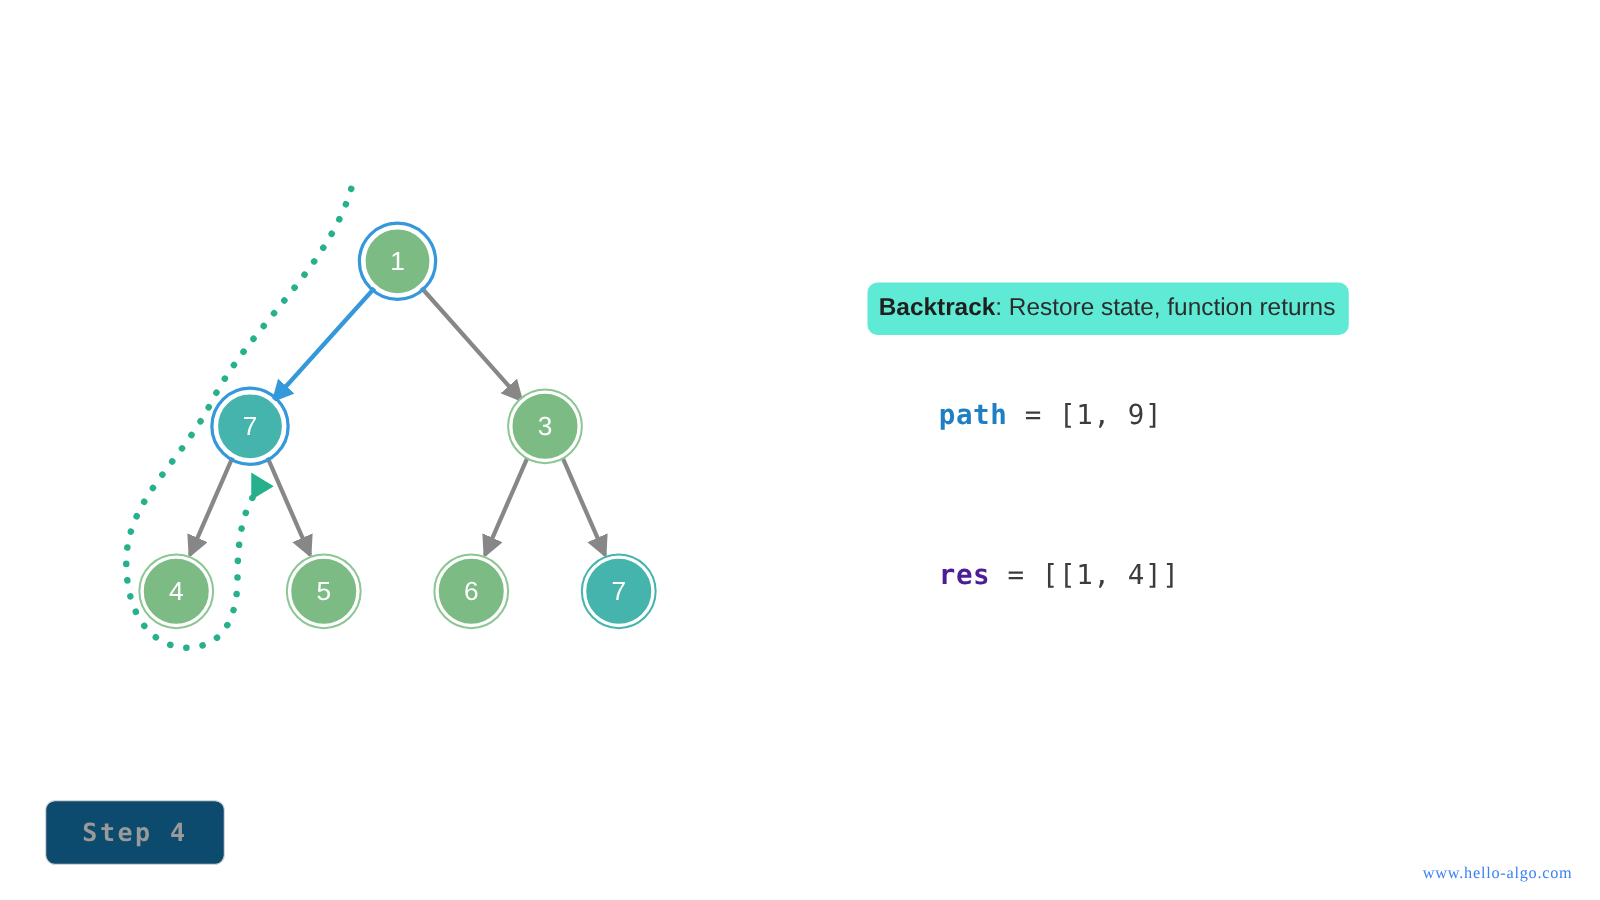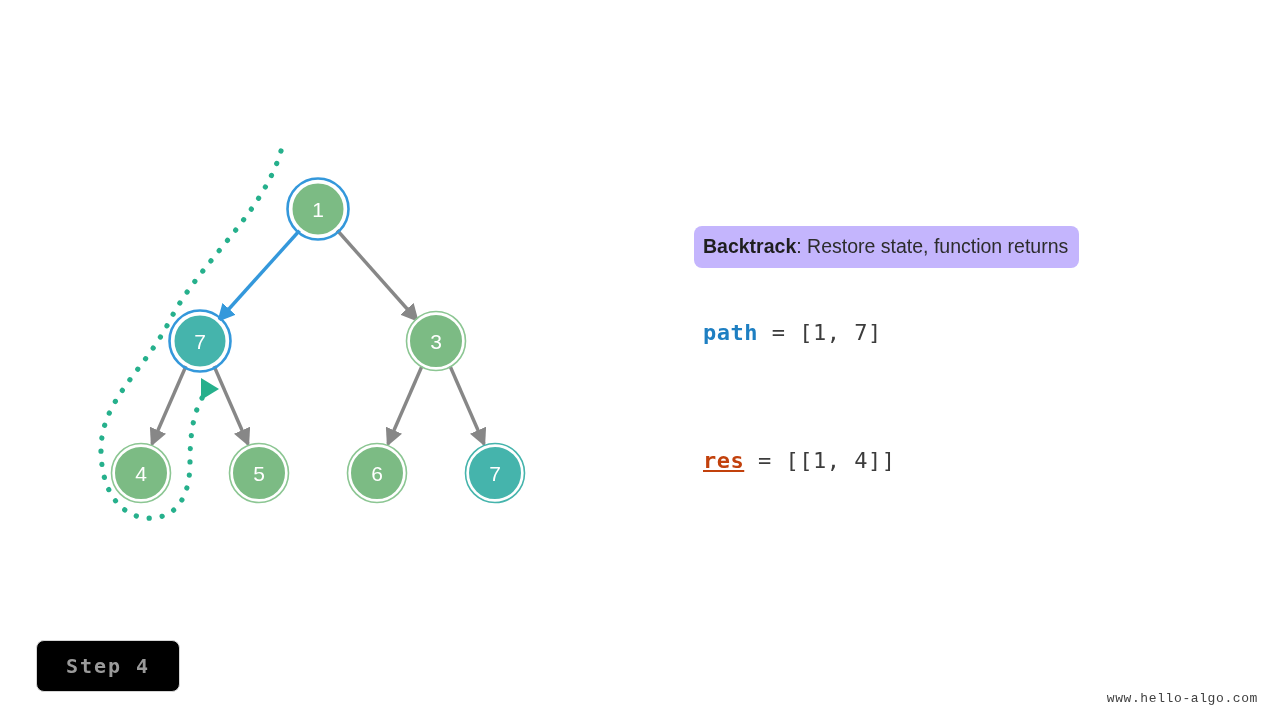--- a/index.html
+++ b/index.html
@@ -54,74 +54,74 @@
     color: #2c2c2c;
     line-height: 1.0;
     padding: 8px 0 8px 0;
     white-space: nowrap;
   }
   .legend-row .lead {
     font-weight: bold;
     color: #1f1f1f;
   }
   .legend-row.highlight {
-    background: #c4b5fd;
+    background: #5eead4;
     border-radius: 8px;
     margin-left: -9px;
     padding-left: 9px;
     padding-right: 11px;
     display: inline-block;
     padding-top: 11px;
     padding-bottom: 11px;
   }
 
   .var-line {
     font-family: "DejaVu Sans Mono", "Liberation Mono", monospace;
     font-size: 22px;
     letter-spacing: 0.5px;
     color: #3c3c3c;
     white-space: pre;
   }
-  .var-line .vname { font-weight: bold; }
+  .var-line .vname { font-weight: bold; margin-left: 48px; }
   .vname.path-color { color: #1e7fc2; }
-  .vname.res-color  { color: #c2410c; text-decoration: underline; }
+  .vname.res-color  { color: #4c1d95; }
 
   #path-line { position: absolute; left: 0px; top: 94px; }
   #res-line  { position: absolute; left: 0px; top: 222px; }
 
   
   #step-badge {
     position: absolute;
     left: 36px;
     top: 640px;
     width: 144px;
     height: 52px;
     box-sizing: border-box;
     border: 1px solid #d5d5d5;
     border-radius: 8px;
-    background: #000000;
+    background: #0c4a6e;
     display: flex;
     align-items: center;
     justify-content: center;
     font-family: "DejaVu Sans Mono", "Liberation Mono", monospace;
     font-size: 20px;
     font-weight: bold;
     letter-spacing: 2px;
     color: #9a9a9a;
   }
 
   
   #watermark {
     position: absolute;
     right: 22px;
     bottom: 14px;
-    font-family: Liberation Mono, monospace;
+    font-family: Liberation Serif, serif;
     font-size: 13px;
     letter-spacing: 0.6px;
-    color: #404040;
+    color: #3b82f6;
   }
 </style>
 </head>
 <body>
 
 <div id="stage">
 
   <svg id="tree-svg" viewBox="0 0 620 600">
     <defs>
       <marker id="arrow-gray" viewBox="0 0 10 10" refX="8.5" refY="5" markerWidth="5.2" markerHeight="5.2" orient="auto-start-reverse">
@@ -189,21 +189,21 @@
       <circle cx="495" cy="473" r="29.5" fill="none" stroke="#45B4AC" stroke-width="1.6"></circle>
       <text class="node-label" x="495" y="473.5">7</text>
     </g>
   </svg>
 
   <div id="panel">
 
 
     <div class="legend-row highlight"><span class="lead">Backtrack</span><span>: Restore state, function returns</span></div>
 
-    <div class="var-line" id="path-line"><span class="vname path-color">path</span><span> = [1, 7]</span></div>
+    <div class="var-line" id="path-line"><span class="vname path-color">path</span><span> = [1, 9]</span></div>
 
     <div class="var-line" id="res-line"><span class="vname res-color">res</span><span> = [[1, 4]]</span></div>
 
   </div>
 
   <div id="step-badge">
       <span>Step 4</span>
     </div>
 
   <div id="watermark"><span>www.hello-algo.com</span></div>

